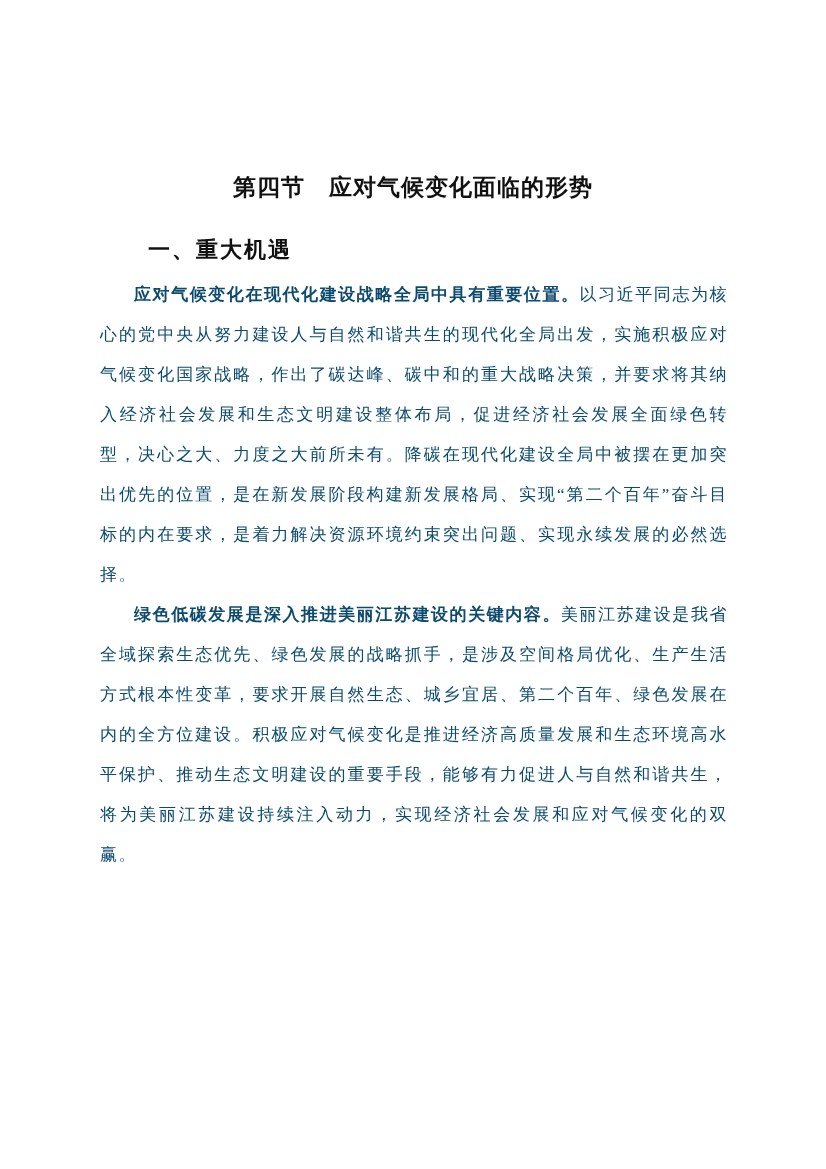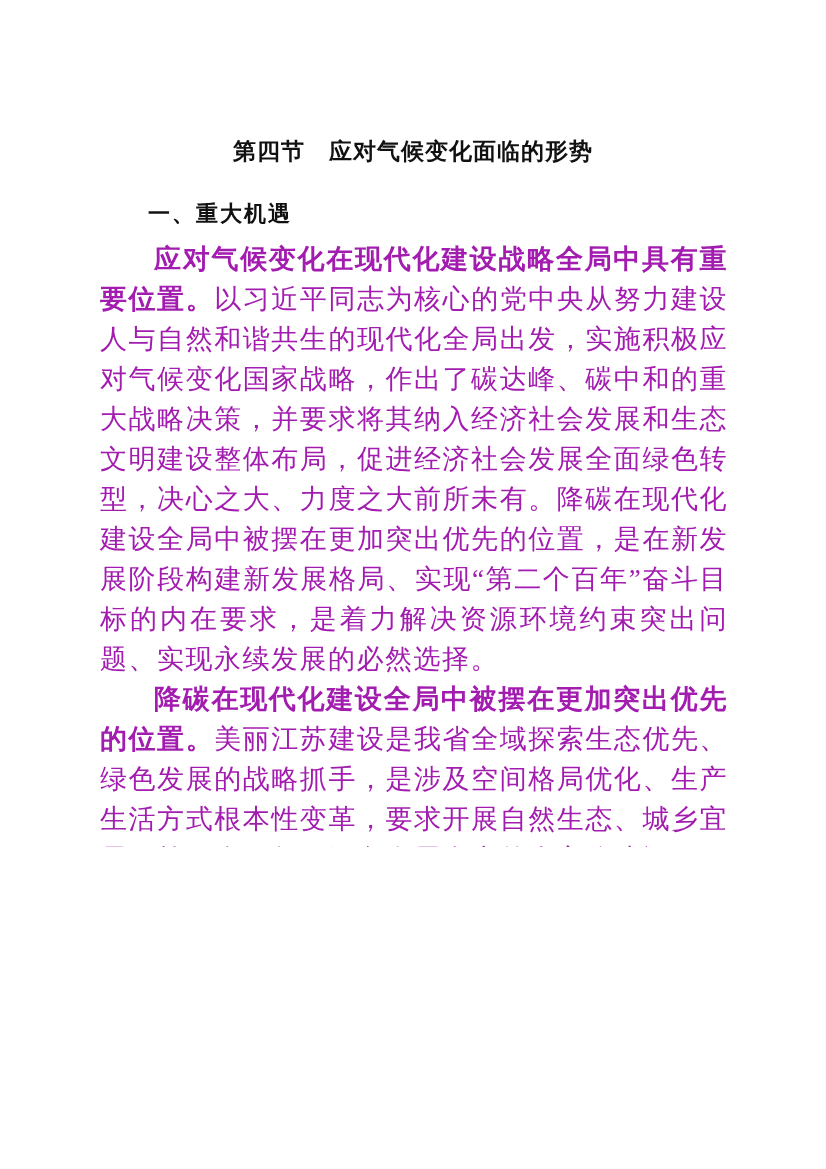--- a/index.html
+++ b/index.html
@@ -8,20 +8,21 @@
     background: #ffffff;
   }
   .page {
     position: relative;
     width: 826px;
     height: 847px;
     background: #ffffff;
     color: #161616;
     overflow: hidden;
     font-family: "Liberation Serif", "DejaVu Serif", serif;
+    margin-top: 36px;
   }
   .doc-title {
     position: absolute;
     top: 136px;
     left: 0;
     width: 826px;
     margin: 0;
     text-align: center;
     font-family: "Liberation Sans", "DejaVu Sans", sans-serif;
     font-weight: bold;
@@ -42,27 +43,27 @@
     text-align: center;
   }
   .body-text {
     position: absolute;
     top: 239px;
     left: 100px;
     width: 628px;
   }
   .body-text p {
     margin: 0;
-    font-size: 27px;
+    font-size: 17px;
     line-height: 40px;
     text-align: justify;
     text-justify: inter-ideograph;
     text-indent: 2em;
     letter-spacing: 1.5px;
-    color: #a21caf;
+    color: #0c4a6e;
   }
   .body-text p .lead {
     font-weight: bold;
   }
   .page-footer {
     position: absolute;
     top: 1044px;
     left: 114px;
     font-size: 16px;
     font-style: italic;
@@ -75,19 +76,19 @@
 
 <div class="page">
 
   <h1 class="doc-title">第四节　应对气候变化面临的形势</h1>
 
   <h2 class="section-heading">一、重大机遇</h2>
 
   <div class="body-text">
     <p><span class="lead">应对气候变化在现代化建设战略全局中具有重要位置。</span><span>以习近平同志为核心的党中央从努力建设人与自然和谐共生的现代化全局出发，实施积极应对气候变化国家战略，作出了碳达峰、碳中和的重大战略决策，并要求将其纳入经济社会发展和生态文明建设整体布局，促进经济社会发展全面绿色转型，决心之大、力度之大前所未有。降碳在现代化建设全局中被摆在更加突出优先的位置，是在新发展阶段构建新发展格局、实现“第二个百年”奋斗目标的内在要求，是着力解决资源环境约束突出问题、实现永续发展的必然选择。</span></p>
 
-    <p><span class="lead">降碳在现代化建设全局中被摆在更加突出优先的位置。</span><span>美丽江苏建设是我省全域探索生态优先、绿色发展的战略抓手，是涉及空间格局优化、生产生活方式根本性变革，要求开展自然生态、城乡宜居、第二个百年、绿色发展在内的全方位建设。积极应对气候变化是推进经济高质量发展和生态环境高水平保护、推动生态文明建设的重要手段，能够有力促进人与自然和谐共生，将为美丽江苏建设持续注入动力，实现经济社会发展和应对气候变化的双赢。</span></p>
+    <p><span class="lead">绿色低碳发展是深入推进美丽江苏建设的关键内容。</span><span>美丽江苏建设是我省全域探索生态优先、绿色发展的战略抓手，是涉及空间格局优化、生产生活方式根本性变革，要求开展自然生态、城乡宜居、第二个百年、绿色发展在内的全方位建设。积极应对气候变化是推进经济高质量发展和生态环境高水平保护、推动生态文明建设的重要手段，能够有力促进人与自然和谐共生，将为美丽江苏建设持续注入动力，实现经济社会发展和应对气候变化的双赢。</span></p>
 
   </div>
 
   <div class="page-footer">— /. —</div>
 
 </div>
 
 </body></html>

